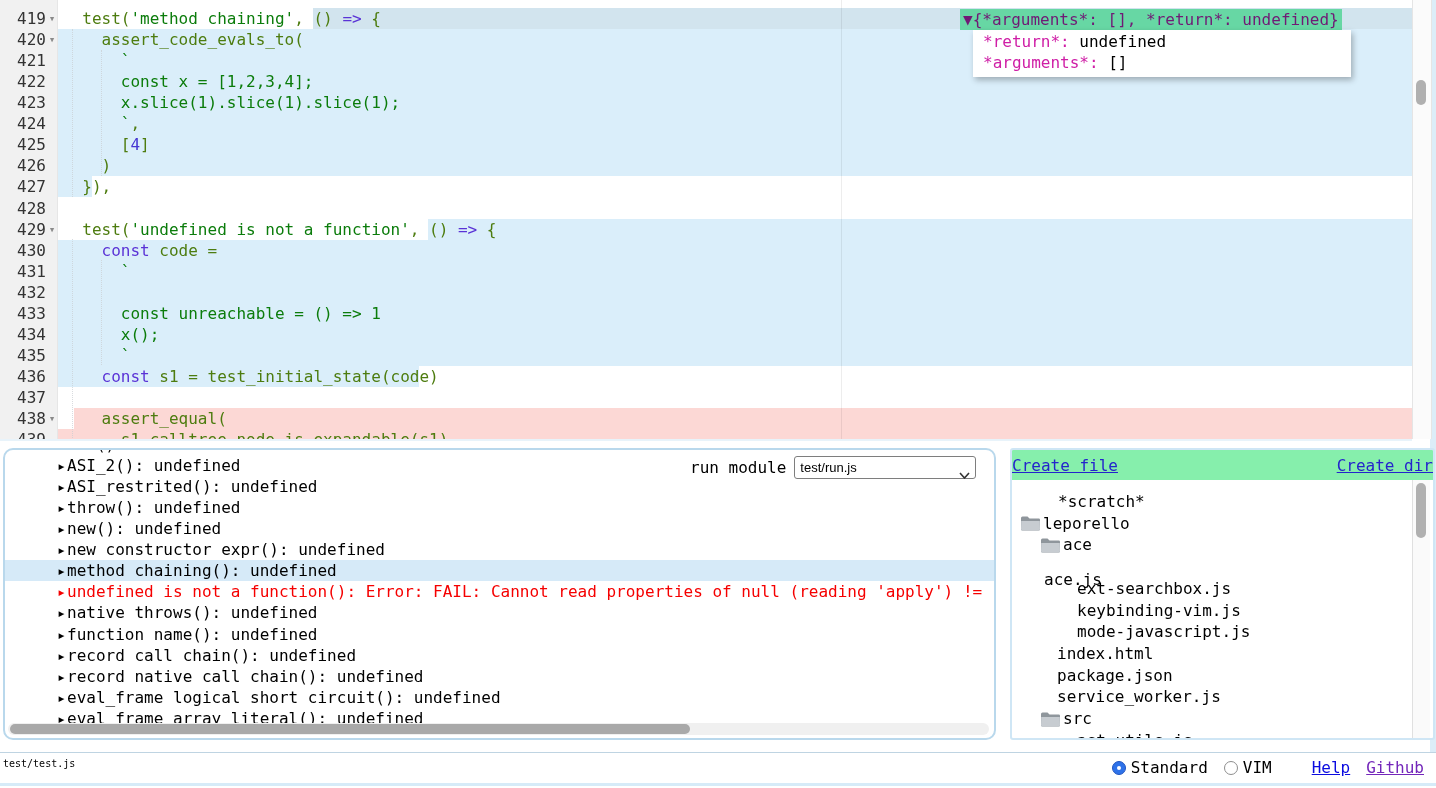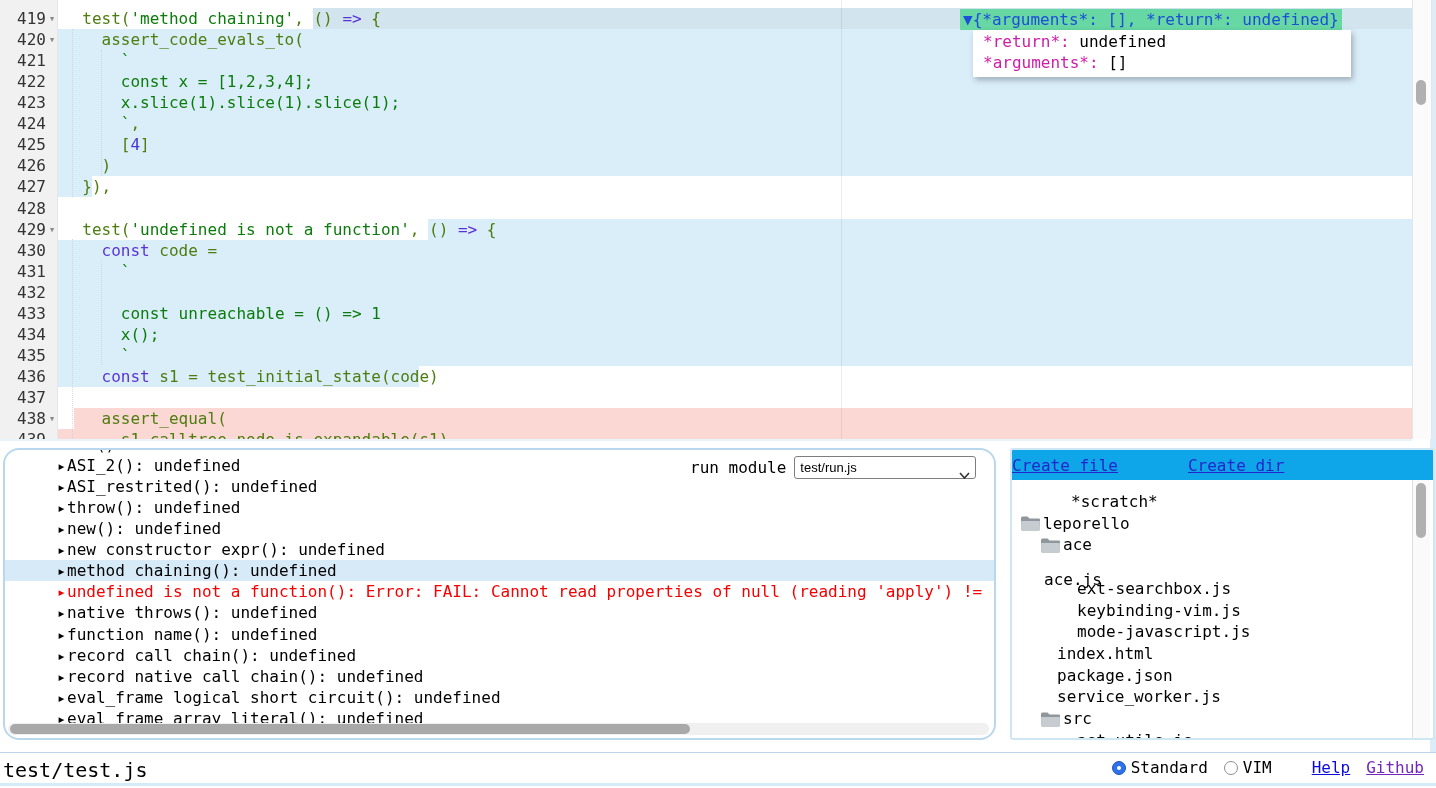--- a/index.html
+++ b/index.html
@@ -25,61 +25,61 @@
   .codeline{position:absolute;left:63px;margin:0;z-index:3;white-space:pre;
             font-family:"DejaVu Sans Mono",monospace;font-size:16px;line-height:21px;}
   .tok-d{color:#4d7c0f;} .tok-k{color:#5a33d6;} .tok-s{color:#0b7c0b;}
   .tok-n{color:#4636d2;} .tok-c1{color:#7e9db8;} .tok-c2{color:#2e7d55;}
   
   #ed-vscroll{position:absolute;left:1412px;top:0;width:18px;height:439px;background:#fbfbfb;
               border-left:1px solid #e5e5e5;border-right:1px solid #e5e5e5;z-index:5;}
   #ed-vthumb{position:absolute;left:3px;top:80px;width:10px;height:25px;background:#b0b0b0;border-radius:5px;}
   
   #tooltip{position:absolute;left:960px;top:9px;z-index:20;font-size:16px;line-height:21px;}
-  #tooltip-header{background:#67d7a4;padding:0 3px;white-space:pre;color:#1d4ed8;cursor:pointer;}
+  #tooltip-header{background:#67d7a4;padding:0 3px;white-space:pre;color:#701a75;cursor:pointer;}
   #tooltip-box{position:absolute;left:13px;top:21px;width:368px;background:#fff;
                padding:1px 0 4px 10px;box-shadow:2px 3px 6px rgba(0,0,0,0.28);}
   .tip-row{white-space:pre;}
   .tip-key{color:#cf1ea6;}
   
   #right-strip{position:absolute;left:1430px;top:0;width:6px;height:752px;background:#dcedf8;}
   #bottom-strip{position:absolute;left:0;top:783px;width:1436px;height:3px;background:#d6ebf8;}
   
   #log-panel{position:absolute;left:3px;top:448px;width:989px;height:288px;
-             border:2px solid #b9d8ec;border-radius:16px;background:#fff;overflow:hidden;}
+             border:2px solid #b9d8ec;border-radius:10px;background:#fff;overflow:hidden;}
   .log-row{position:absolute;left:0;width:989px;height:21px;line-height:21px;white-space:pre;
            padding-left:52px;box-sizing:border-box;overflow:hidden;cursor:pointer;}
   .log-row.sel{background:#d6eaf8;}
   .log-row.err{color:#f50000;}
   .log-arrow{font-size:15px;margin-right:1px;}
   #run-module{position:absolute;left:685px;top:6px;display:flex;gap:8px;align-items:center;z-index:6;}
   #run-module-label{font-size:16px;}
   .select-wrap{position:relative;}
   #run-module-select{width:182px;height:23px;border:1px solid #7e7e7e;border-radius:3px;background:#fff;
       font-family:"Liberation Sans",sans-serif;font-size:13px;padding:0 20px 0 5px;
       appearance:none;-webkit-appearance:none;color:#000;}
   .select-chevron{position:absolute;right:6px;top:8px;pointer-events:none;}
   #log-hscroll{position:absolute;left:3px;bottom:3px;width:981px;height:12px;background:#f0f0f0;border-radius:6px;}
   #log-hthumb{position:absolute;left:2px;top:1px;width:680px;height:10px;background:#a9a9a9;border-radius:5px;}
   
   #file-panel{position:absolute;left:1010px;top:448px;width:421px;height:288px;
               border:2px solid #cfe6f5;border-radius:3px;background:#fff;overflow:hidden;}
-  #file-header{position:absolute;left:0;top:0;width:100%;height:30px;background:#0ea5e9;
-               display:flex;justify-content:flex-start;gap:70px;align-items:center;}
+  #file-header{position:absolute;left:0;top:0;width:100%;height:30px;background:#86efac;
+               display:flex;justify-content:space-between;gap:70px;align-items:center;}
   #file-header a{font-size:16px;color:#2424cc;text-decoration:underline;cursor:pointer;}
   .tree-row{position:absolute;left:0;width:400px;height:22px;line-height:22px;white-space:pre;
             box-sizing:border-box;cursor:pointer;display:flex;align-items:center;}
   .tree-row .ficon{margin-right:2px;flex:0 0 auto;}
   #ft-vscroll{position:absolute;left:400px;top:30px;width:17px;bottom:0;background:#fafafa;
               border-left:1px solid #e0e0e0;}
   #ft-vthumb{position:absolute;left:3px;top:3px;width:10px;height:55px;background:#b0b0b0;border-radius:5px;}
   
   #status-bar{position:absolute;left:0;top:752px;width:1436px;height:31px;
               border-top:1px solid #bfd4e2;background:#fff;}
-  #current-file{position:absolute;left:3px;top:5px;font-size:20px;text-align:center;}
+  #current-file{position:absolute;left:3px;top:5px;font-size:10px;text-align:center;}
   #status-right{position:absolute;right:12px;top:5px;display:flex;gap:16px;align-items:center;font-size:16px;}
   .kb-opt{display:flex;align-items:center;cursor:pointer;}
   .radio{display:inline-block;width:14px;height:14px;border-radius:50%;margin-right:5px;box-sizing:border-box;position:relative;}
   .radio.on{background:#2e72e9;border:1px solid #2155c0;}
   .radio.on::after{content:"";position:absolute;left:4px;top:4px;width:4px;height:4px;border-radius:50%;background:#fff;}
   .radio.off{background:#fff;border:1px solid #8e8e8e;}
   #status-right a{cursor:pointer;text-decoration:underline;}
   a.lnk-blue{color:#0b0be0;padding-left:24px;} a.lnk-purple{color:#7326ba;}
 </style>
 </head>
@@ -207,21 +207,21 @@
     <div id="log-hthumb"></div>
   </div>
 </div>
 
 <div id="file-panel">
   <div id="file-header">
     <a>Create file</a>
     <a>Create dir</a>
   </div>
   <div id="tree-rows">
-      <div class="tree-row" style="top:41.0px;padding-left:59px"><span>*scratch*</span></div>
+      <div class="tree-row" style="top:41.0px;padding-left:46px"><span>*scratch*</span></div>
       <div class="tree-row" style="top:62.7px;padding-left:8px"><svg class="ficon" width="21" height="17" viewBox="0 0 21 17">
           <path d="M1 3 Q1 1.5 2.5 1.5 L7.5 1.5 L9.5 3.5 L18.8 3.5 Q20 3.5 20 4.7 L20 14 Q20 15.5 18.5 15.5 L2.5 15.5 Q1 15.5 1 14 Z" fill="#8f969c"></path>
           <path d="M1.2 6 L19.8 6 L20 14 Q20 15.5 18.5 15.5 L2.5 15.5 Q1 15.5 1 14 Z" fill="#c7ccd1"></path>
         </svg><span>leporello</span></div>
       <div class="tree-row" style="top:84.4px;padding-left:28px"><svg class="ficon" width="21" height="17" viewBox="0 0 21 17">
           <path d="M1 3 Q1 1.5 2.5 1.5 L7.5 1.5 L9.5 3.5 L18.8 3.5 Q20 3.5 20 4.7 L20 14 Q20 15.5 18.5 15.5 L2.5 15.5 Q1 15.5 1 14 Z" fill="#8f969c"></path>
           <path d="M1.2 6 L19.8 6 L20 14 Q20 15.5 18.5 15.5 L2.5 15.5 Q1 15.5 1 14 Z" fill="#c7ccd1"></path>
         </svg><span>ace</span></div>
       <div class="tree-row" style="top:119px;padding-left:32px"><span>ace.js</span></div>
       <div class="tree-row" style="top:127.8px;padding-left:65px"><span>ext-searchbox.js</span></div>

